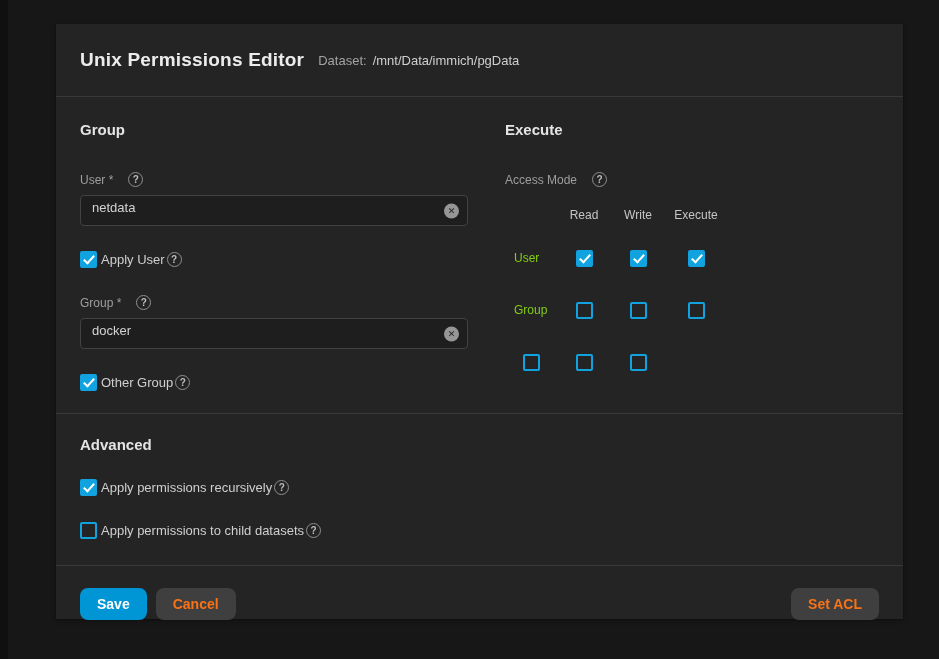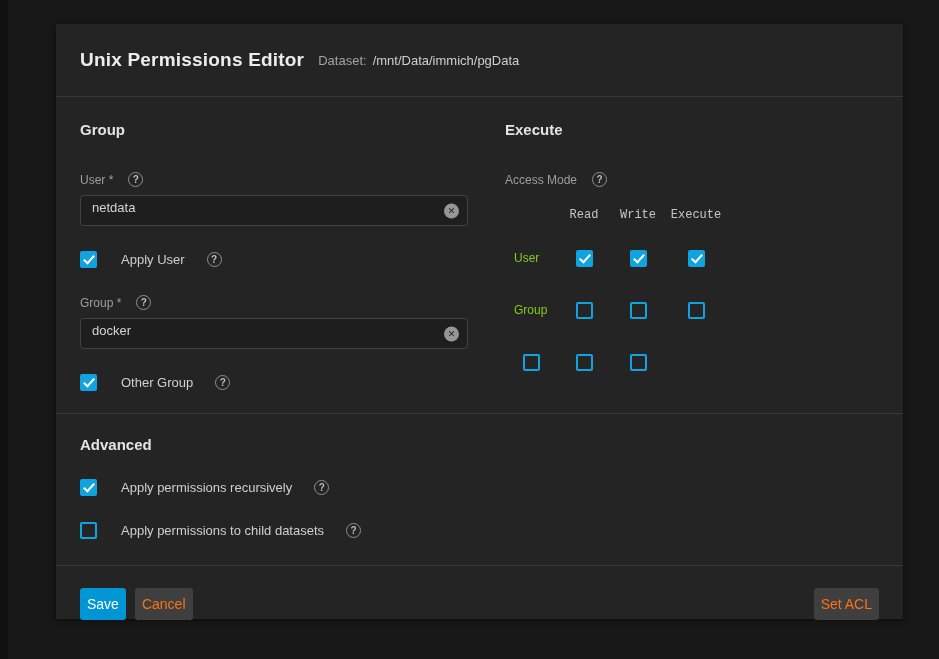--- a/index.html
+++ b/index.html
@@ -62,43 +62,43 @@
   
   .cb{
     width:17px;height:17px;border:2px solid var(--checkbox_accent);border-radius:2px;
     display:inline-block;position:relative;cursor:pointer;background:transparent;flex:0 0 auto;
   }
   .cb.checked{background:var(--checkbox_accent);}
   .cb.checked::after{
     content:"";position:absolute;left:4px;top:0px;width:4px;height:9px;
     border:solid #fff;border-width:0 2px 2px 0;transform:rotate(42deg);
   }
-  .cb-row{display:flex;align-items:center;gap:24px;margin-top:25px;}
+  .cb-row{display:flex;align-items:center;gap:4px;margin-top:25px;}
   .cb-row .cb-label{font-size:13px;color:#cfcfcf;}
   .cb-row .help{margin-left:-2px;}
   
   .access-grid{
     display:grid;grid-template-columns:52px 54px 54px 62px;
     margin-top:21px;align-items:center;
   }
-  .access-grid .col-h{font-size:12px;color:#c6c6c6;text-align:center;height:24px;font-family:Liberation Mono, monospace;}
+  .access-grid .col-h{font-size:12px;color:#c6c6c6;text-align:center;height:24px;}
   .access-grid .row-l{font-size:12px;color:#84cc16;height:52px;display:flex;align-items:center;padding-left:9px;}
   .access-grid .cell{height:52px;display:flex;align-items:center;justify-content:center;}
   
   .advanced{border-top:1px solid var(--divider);padding:0 24px 26px;flex:0 0 auto;}
   .advanced .cb-row{margin-top:26px;}
   .advanced .section-title{margin-top:22px;}
   
   .card-footer{
     border-top:1px solid var(--divider);margin-top:auto;
     padding:22px 24px;display:flex;align-items:center;
   }
   .btn{
-    border:none;border-radius:3px;font-size:14px;font-weight:400;
-    padding:8px 7px;cursor:pointer;
+    border:none;border-radius:8px;font-size:14px;font-weight:700;
+    padding:8px 17px;cursor:pointer;
     font-family:"Liberation Sans","DejaVu Sans",sans-serif;
   }
   .btn-primary{background:var(--accent);color:#ffffff;}
   .btn-gray{background:var(--btn_gray);color:#f97316;margin-left:9px;}
   .btn-right{margin-left:auto;}
 </style>
 </head>
 <body>
 
 <div class="left-strip"></div>

